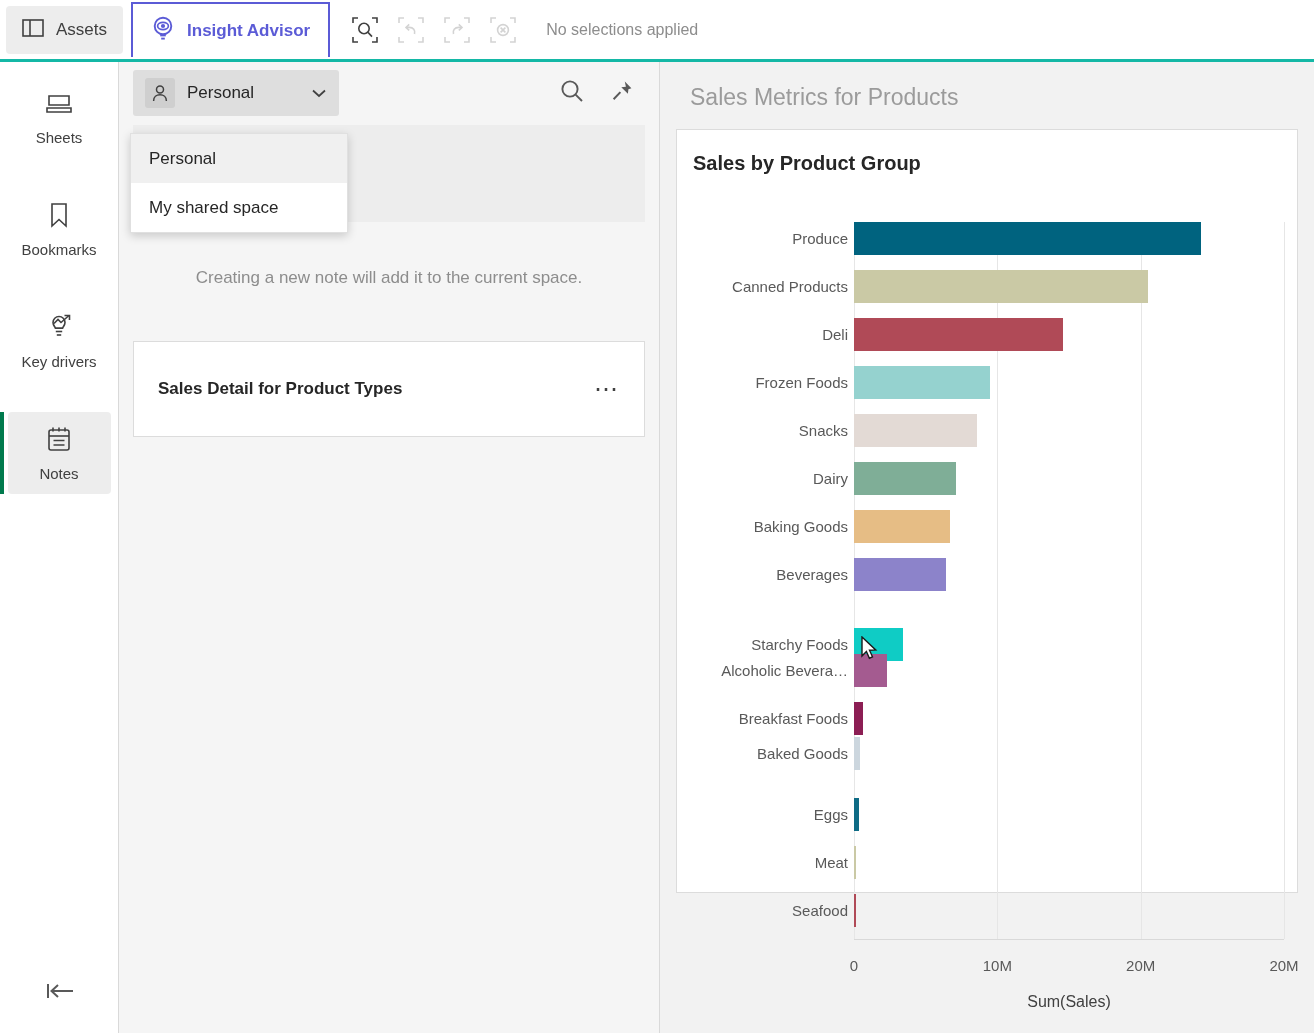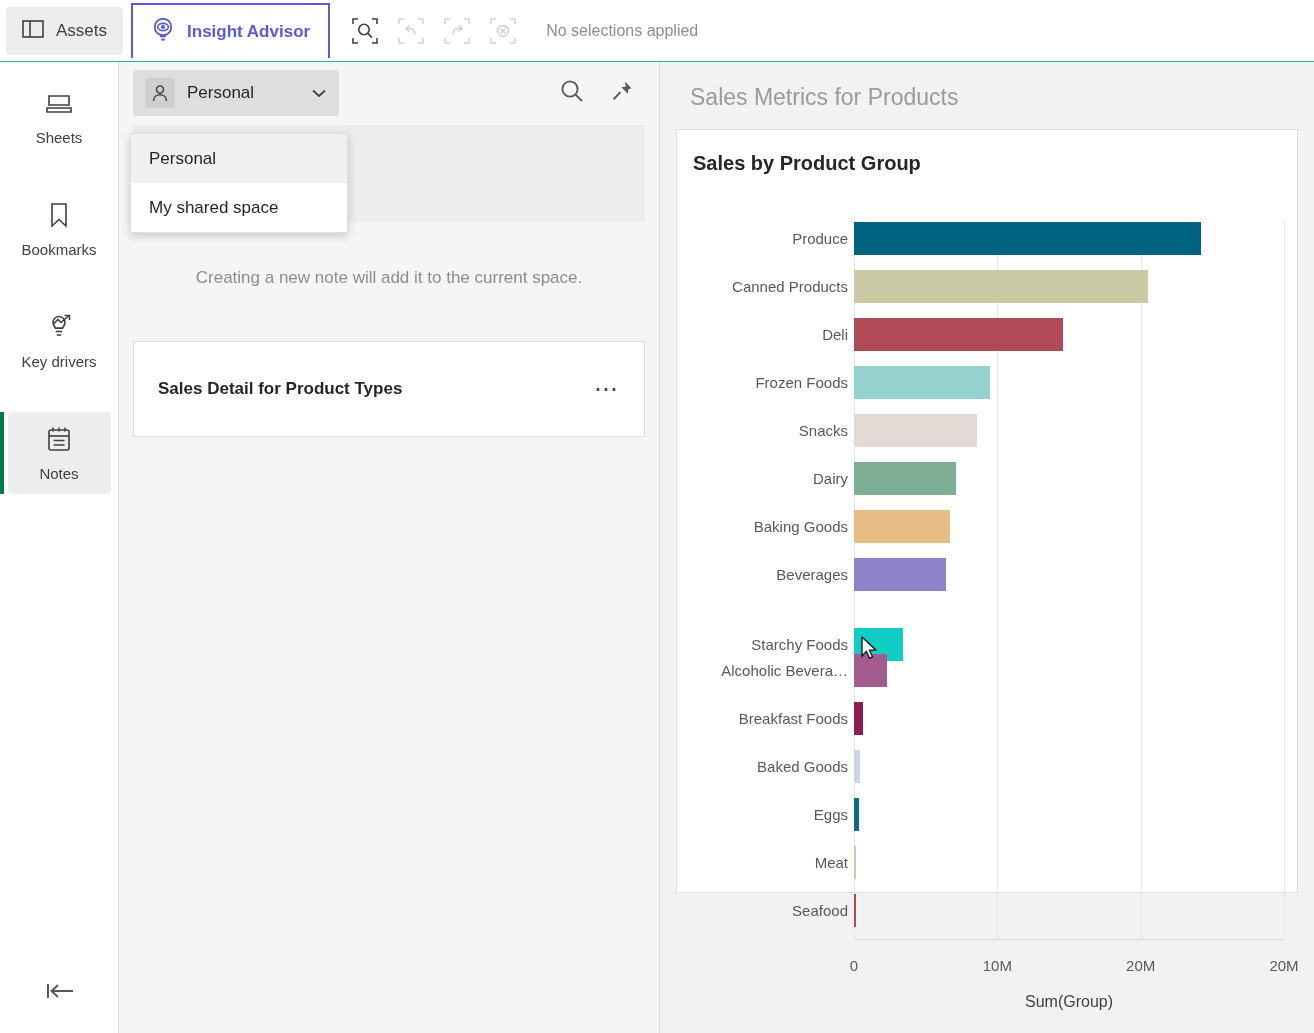--- a/index.html
+++ b/index.html
@@ -14,21 +14,21 @@
   
   .green-strip {
     position: absolute; top: 0; left: 412px; width: 182px; height: 4px;
     background: #007a4d;
   }
 
   
   .topbar {
     position: absolute; top: 0; left: 0; width: 1314px; height: 62px;
     background: #ffffff;
-    border-bottom: 1px solid #14b8a6;
+    border-bottom: 3px solid #14b8a6;
     display: flex; align-items: center;
   }
   .assets-btn {
     margin-left: 6px;
     height: 48px; padding: 0 16px;
     display: flex; align-items: center; gap: 12px;
     background: #ededed; border-radius: 4px;
     cursor: pointer;
   }
   .assets-label { font-size: 17px; color: #404040; }
@@ -410,41 +410,41 @@
             <div class="bar" style="width: 49.45px; height: 33px; background: rgb(15, 204, 197);"></div>
           </div>
           <div class="bar-row" style="top: 479px; left: 177px;">
             <span class="cat-label">Alcoholic Bevera…</span>
             <div class="bar" style="width: 32.9667px; height: 33px; background: rgb(164, 91, 144);"></div>
           </div>
           <div class="bar-row" style="top: 527px; left: 177px;">
             <span class="cat-label">Breakfast Foods</span>
             <div class="bar" style="width: 8.88667px; height: 33px; background: rgb(140, 30, 84);"></div>
           </div>
-          <div class="bar-row" style="top: 575px; left: 177px;">
+          <div class="bar-row" style="top: 562px; left: 177px;">
             <span class="cat-label">Baked Goods</span>
             <div class="bar" style="width: 6.30667px; height: 33px; background: rgb(204, 214, 222);"></div>
           </div>
           <div class="bar-row" style="top: 623px; left: 177px;">
             <span class="cat-label">Eggs</span>
             <div class="bar" style="width: 5.16px; height: 33px; background: rgb(14, 107, 133);"></div>
           </div>
           <div class="bar-row" style="top: 671px; left: 177px;">
             <span class="cat-label">Meat</span>
             <div class="bar" style="width: 2px; height: 33px; background: rgb(202, 201, 165);"></div>
           </div>
           <div class="bar-row" style="top: 719px; left: 177px;">
             <span class="cat-label">Seafood</span>
             <div class="bar" style="width: 2px; height: 33px; background: rgb(176, 74, 87);"></div>
           </div>
           <div class="tick-label" style="left: 177px;">0</div>
           <div class="tick-label" style="left: 320.333px;">10M</div>
           <div class="tick-label" style="left: 463.667px;">20M</div>
           <div class="tick-label" style="left: 607px;">20M</div>
-          <div class="axis-title">Sum(Group)</div>
+          <div class="axis-title">Sum(Sales)</div>
         </div>
     </div>
   </div>
 
   <div class="cursor-arrow">
     <svg width="18" height="26" viewBox="0 0 18 26">
       <path d="M1 1l0 19 4.4-4.6 3 6.8 3.1-1.4-3-6.6 6.2-.3z" fill="#ffffff" stroke="#1a1a1a" stroke-width="1.4"></path>
     </svg>
   </div>
 </div>

